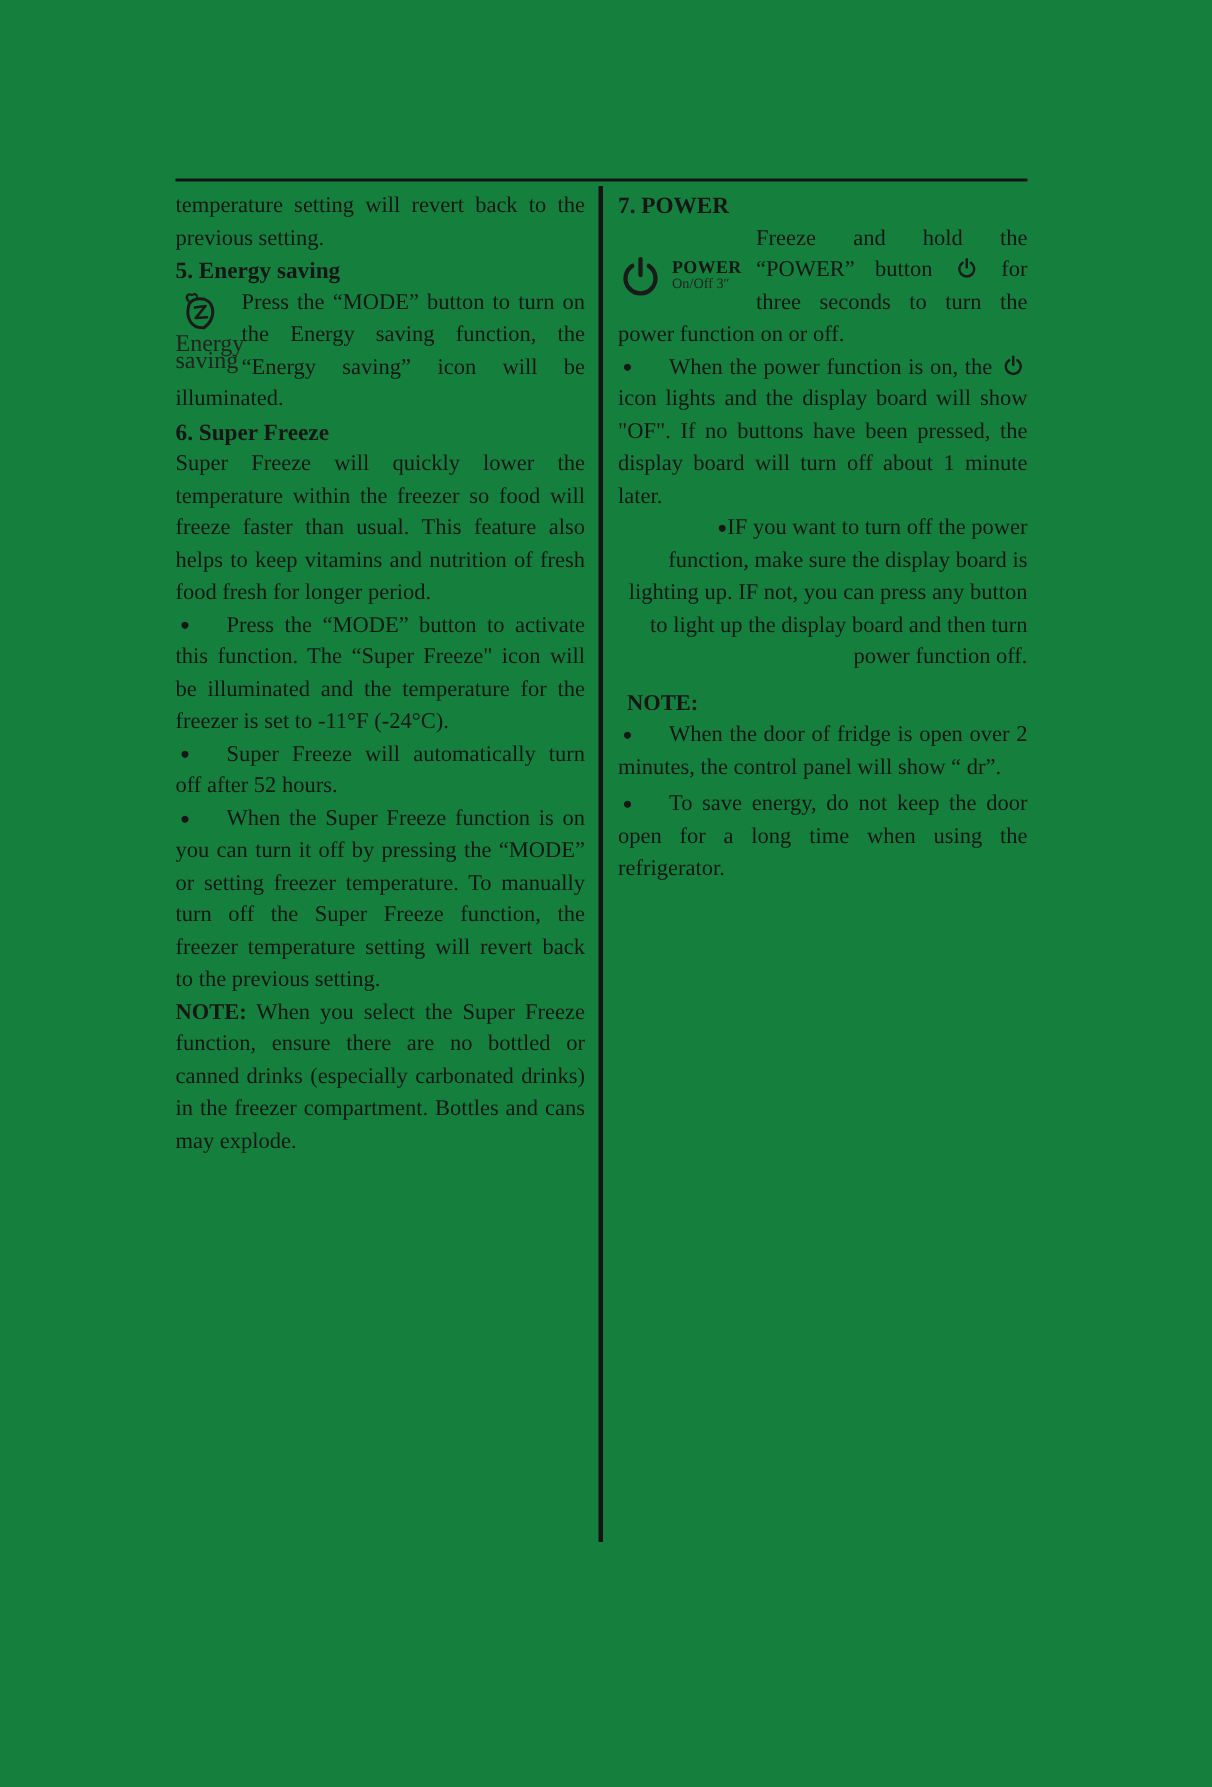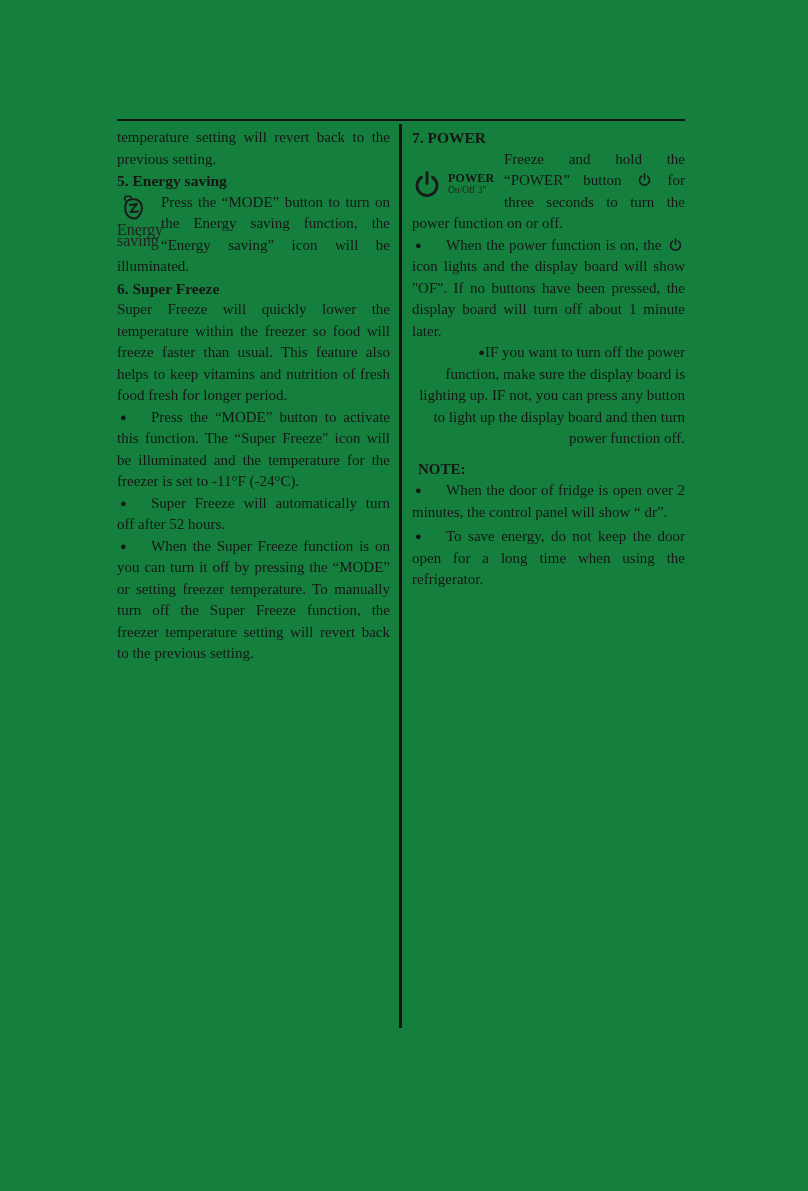--- a/index.html
+++ b/index.html
@@ -71,20 +71,21 @@
 
 
     <p class="j">Super Freeze will quickly lower the temperature within the freezer so food will freeze faster than usual. This feature also helps to keep vitamins and nutrition of fresh food fresh for longer period.</p>
 
     <p class="j"><span class="bullet">●</span><span>Press the “MODE” button to activate this function. The “Super Freeze" icon will be illuminated and the temperature for the freezer is set to -11°F (-24°C).</span></p>
 
     <p class="j"><span class="bullet">●</span><span>Super Freeze will automatically turn off after 52 hours.</span></p>
 
     <p class="j"><span class="bullet">●</span><span>When the Super Freeze function is on you can turn it off by pressing the “MODE” or setting freezer temperature. To manually turn off the Super Freeze function, the freezer temperature setting will revert back to the previous setting.</span></p>
 
+    <p class="j"><span class="b">NOTE:</span><span> When you select the Super Freeze function, ensure there are no bottled or canned drinks (especially carbonated drinks) in the freezer compartment. Bottles and cans may explode.</span></p>
 
   </div>
 
   <div class="col col-right">
 
     <h3>7. POWER</h3>
 
     <div>
       <div class="float-block power-block">
         <svg class="glyph" width="30" height="30" viewBox="0 0 24 24" fill="none" stroke="#1a1a1a" stroke-width="2.3" stroke-linecap="round">

